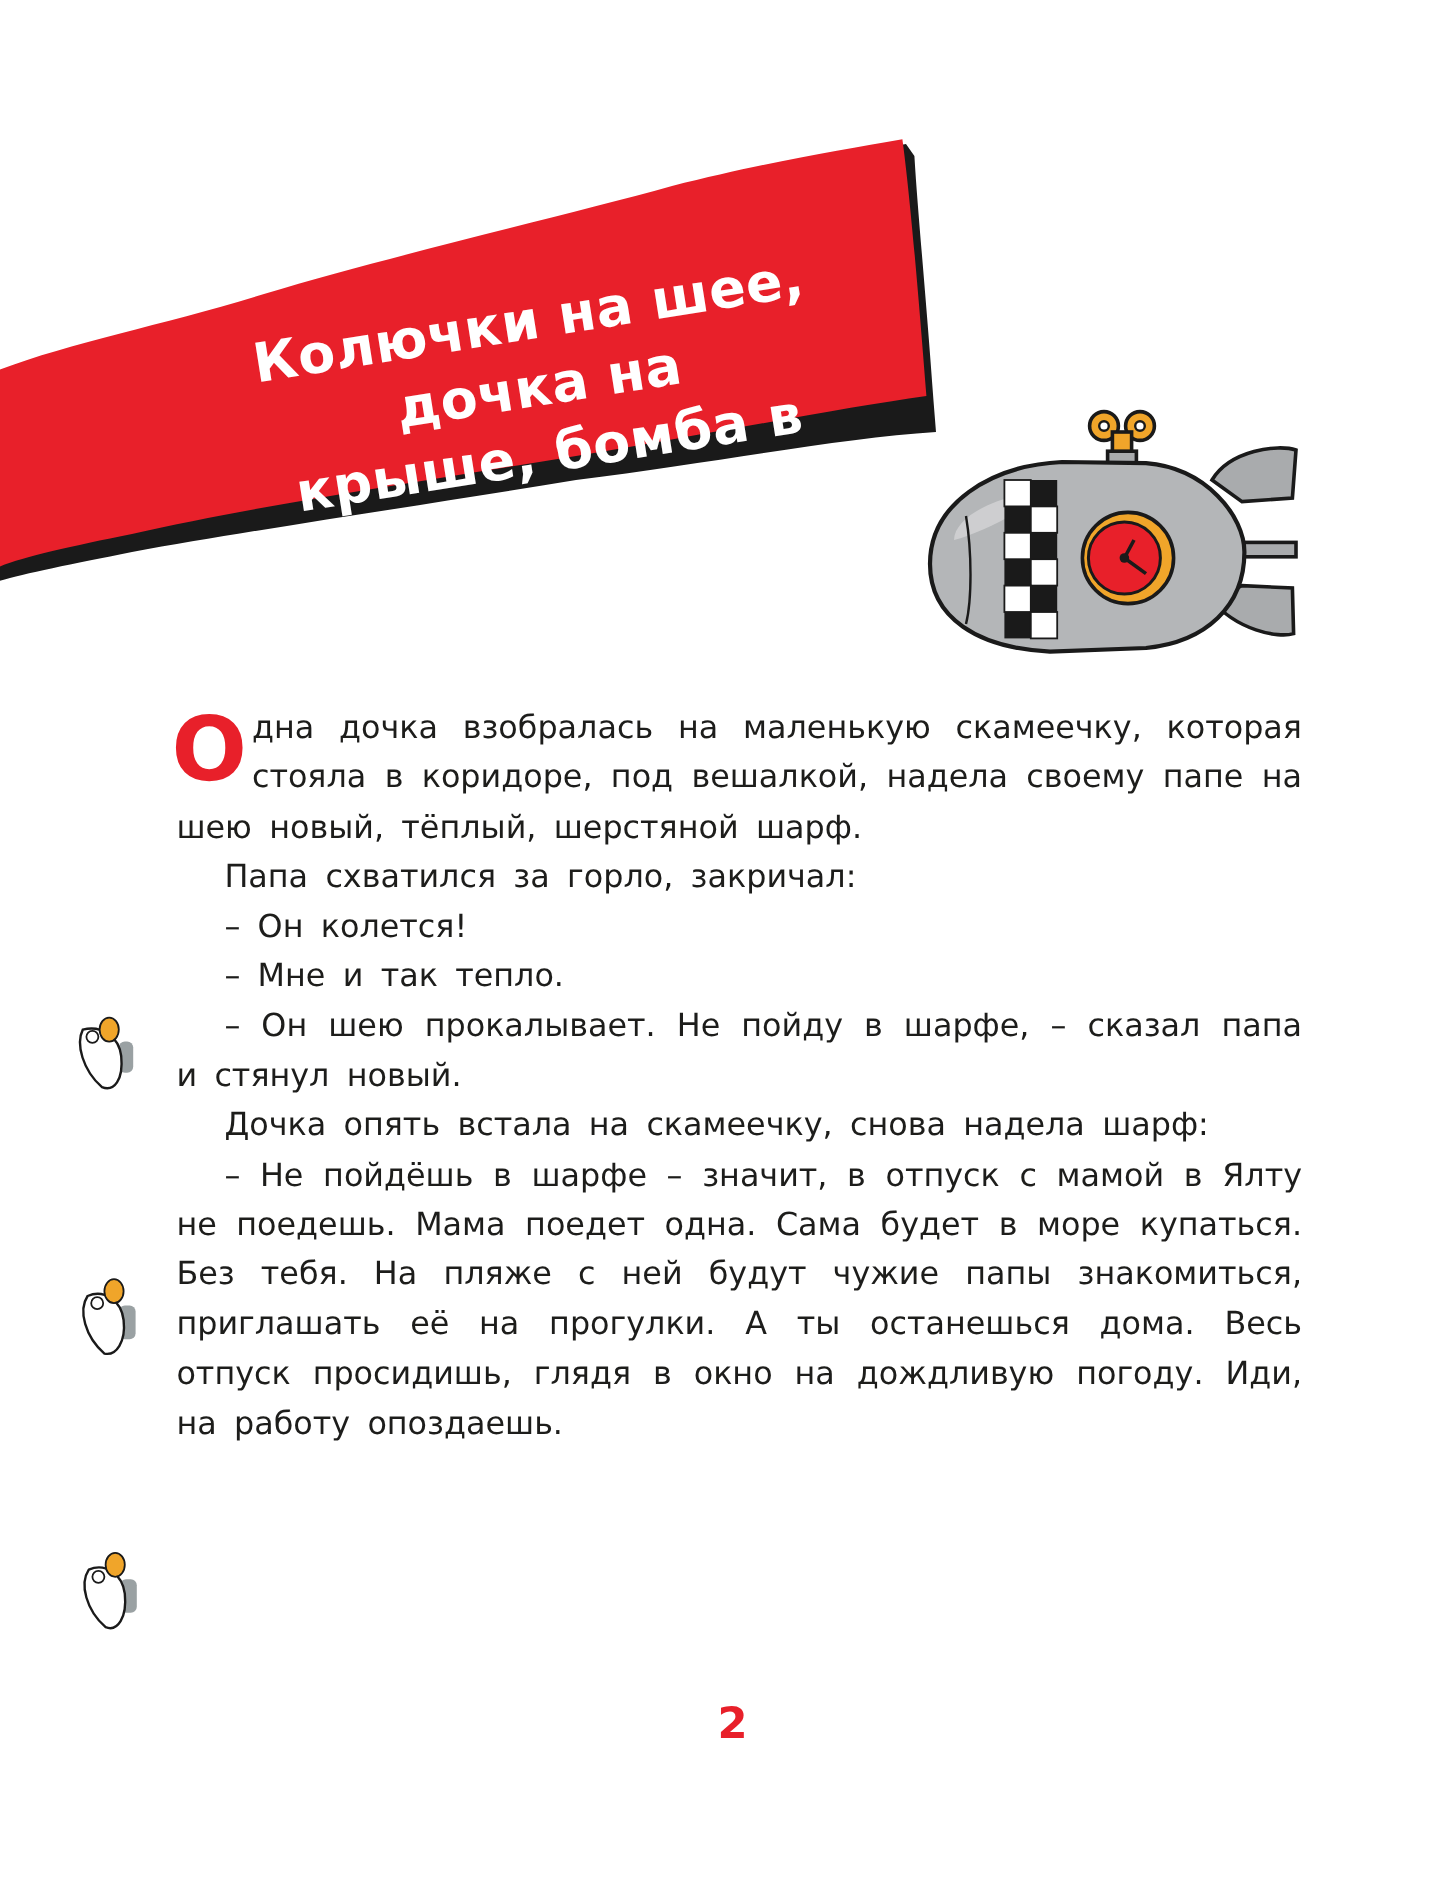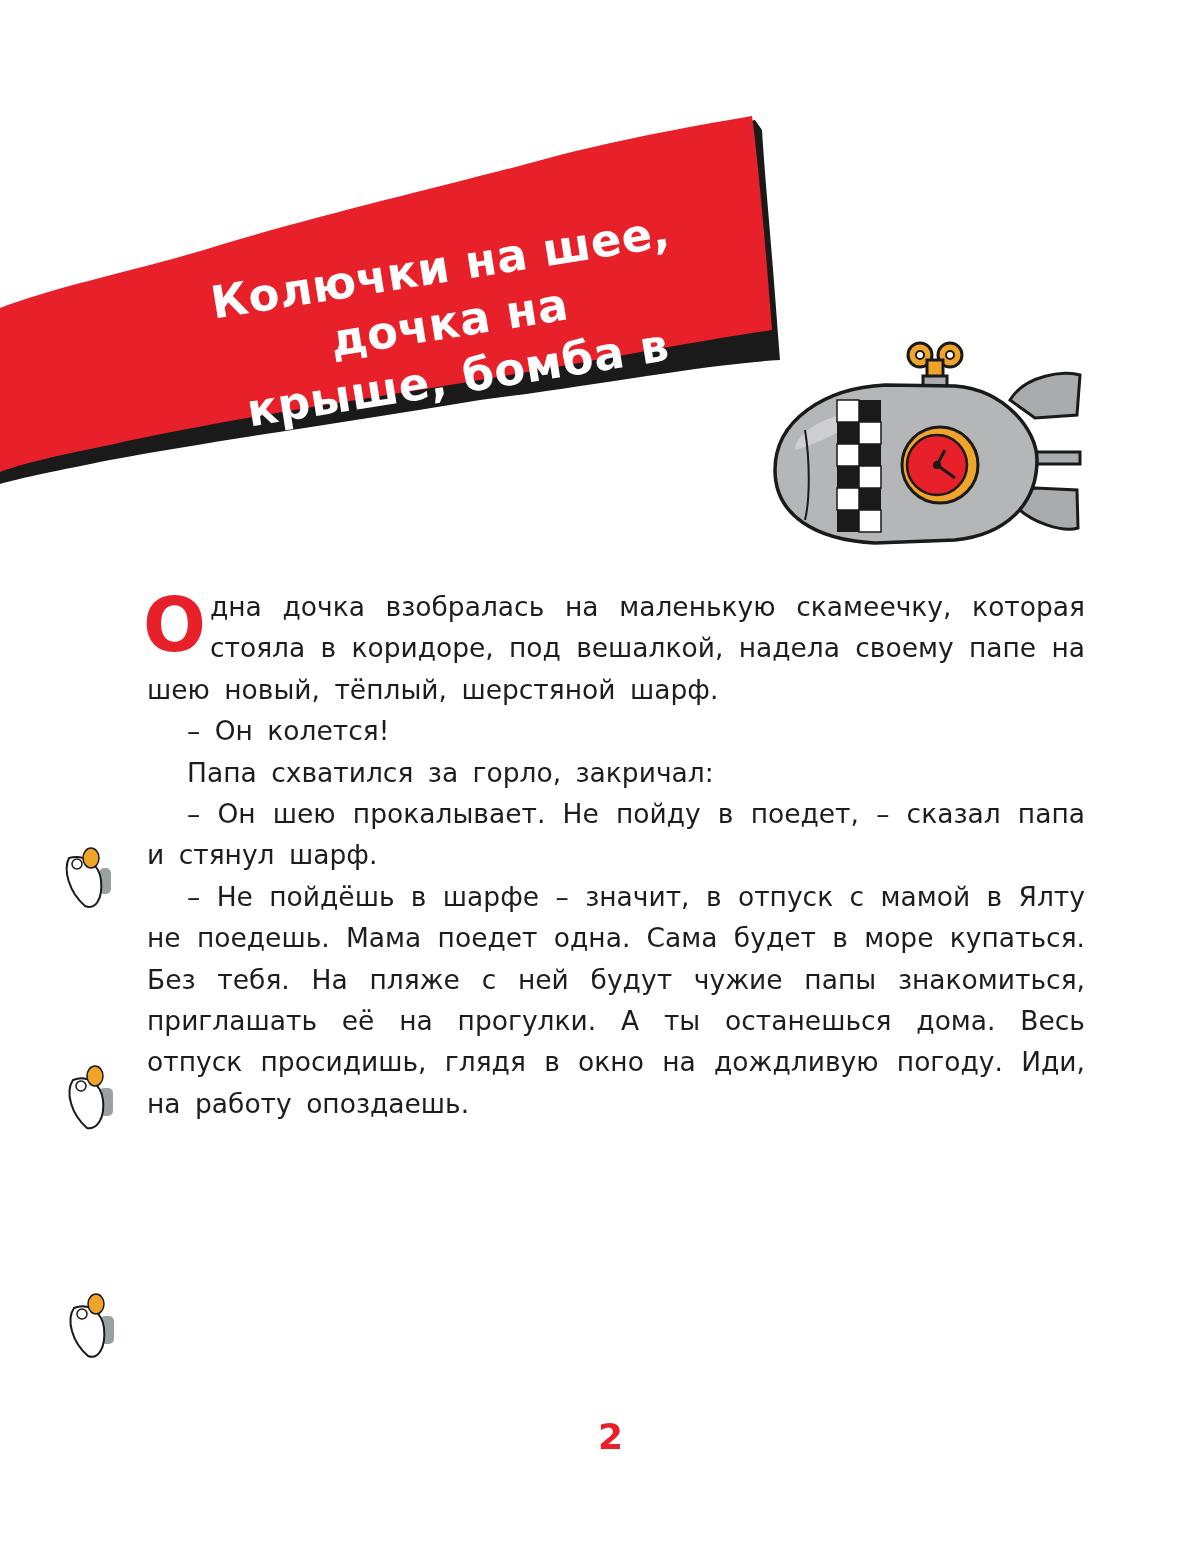--- a/index.html
+++ b/index.html
@@ -88,19 +88,21 @@
 </svg>
 <svg class="bird" style="left:58px; top:1290px;" viewBox="0 0 64 76">
   <rect x="42" y="26" width="14" height="28" rx="5" fill="#9aa1a3"></rect>
   <path d="M16,18 C8,30 14,52 30,66 C40,70 48,58 46,38 C44,22 30,12 16,18 Z" fill="#fff" stroke="#1a1a1a" stroke-width="2"></path>
   <ellipse cx="38" cy="14" rx="8" ry="10" fill="#f0a52a" stroke="#1a1a1a" stroke-width="1.5"></ellipse>
   <circle cx="24" cy="24" r="5" fill="#fff" stroke="#1a1a1a" stroke-width="1.5"></circle>
 </svg>
 
 <div class="text">
   <p class="first-line"><span class="dropcap">О</span><span>дна дочка взобралась на маленькую скамеечку, которая стояла в коридоре, под вешалкой, надела своему папе на шею новый, тёплый, шерстяной шарф.</span></p>
+  <p class="indent">Папа схватился за горло, закричал:</p>
   <p class="indent">– Он колется!</p>
-  <p class="indent">Папа схватился за горло, закричал:</p>
-  <p class="indent">– Он шею прокалывает. Не пойду в поедет, – сказал папа и стянул шарф.</p>
+  <p class="indent">– Мне и так тепло.</p>
+  <p class="indent">– Он шею прокалывает. Не пойду в шарфе, – сказал папа и стянул новый.</p>
+  <p class="indent">Дочка опять встала на скамеечку, снова надела шарф:</p>
   <p class="indent">– Не пойдёшь в шарфе – значит, в отпуск с мамой в Ялту не поедешь. Мама поедет одна. Сама будет в море купаться. Без тебя. На пляже с ней будут чужие папы знакомиться, приглашать её на прогулки. А ты останешься дома. Весь отпуск просидишь, глядя в окно на дождливую погоду. Иди, на работу опоздаешь.</p>
 </div>
 
 <div class="page-num">2</div>
 
 </body></html>

